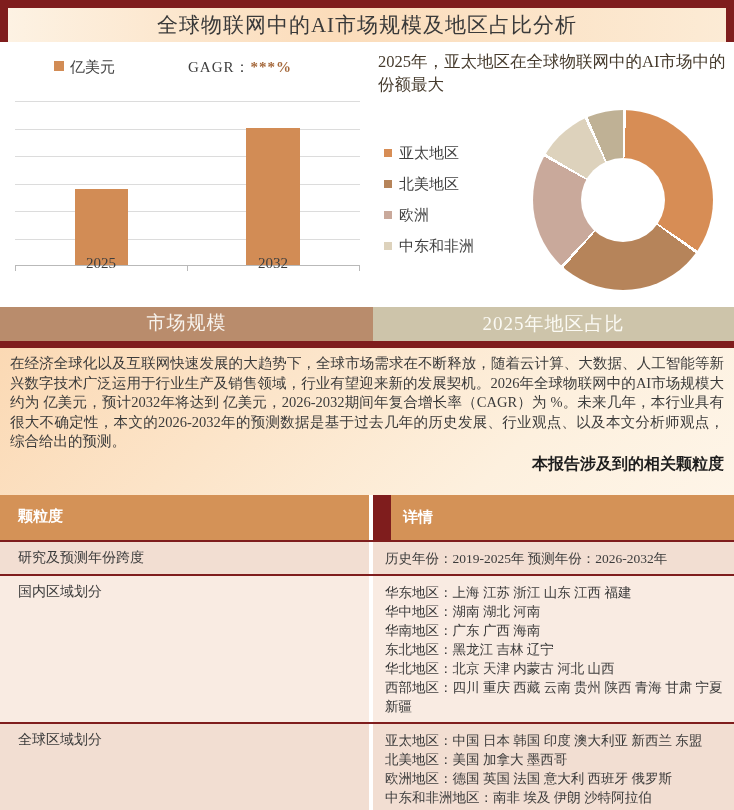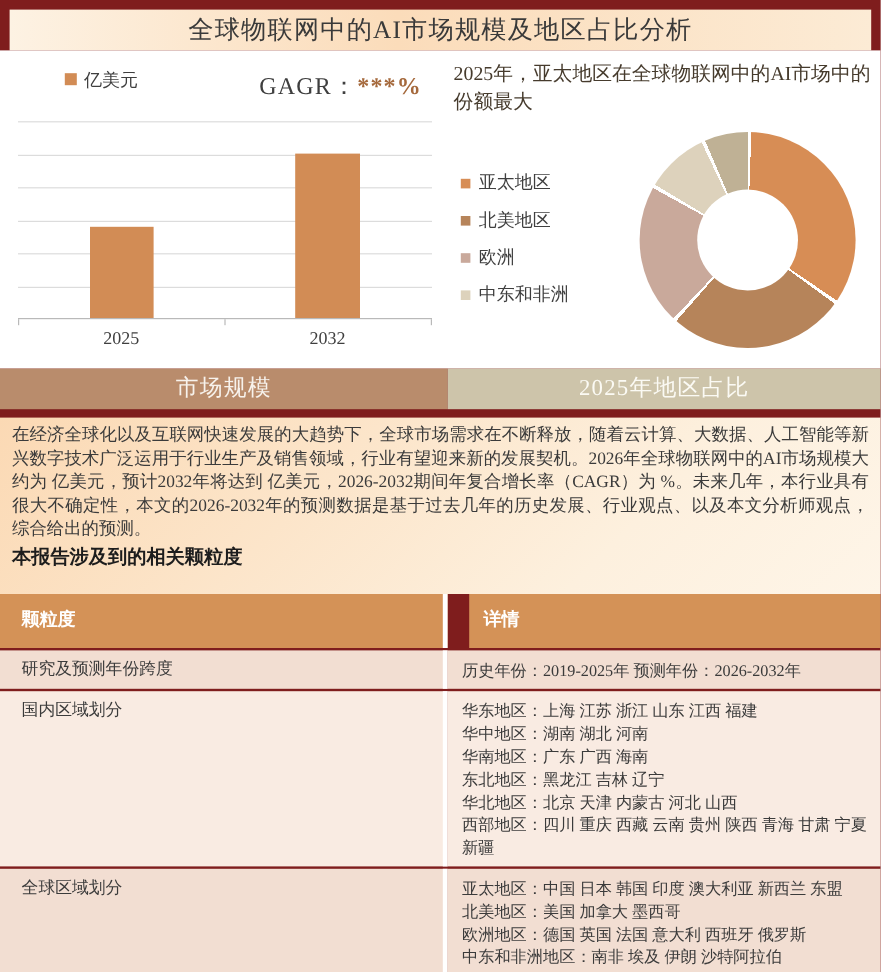--- a/index.html
+++ b/index.html
@@ -10,47 +10,47 @@
   
   .title-bar { margin:8px 8px 0 8px; height:34px; line-height:34px; text-align:center;
     background:linear-gradient(to right,#fdf2e3,#fbdcba 45%,#fcebd5);
     font-size:21px; color:#3a3a3a; letter-spacing:1px; }
 
   
   .chart-row { position:relative; height:265px; background:#ffffff; }
   .bar-pane { position:absolute; left:0; top:0; width:368px; height:265px; }
   .bar-legend { position:absolute; left:54px; top:16px; font-size:15px; color:#3f3f3f; }
   .bar-legend .marker { display:inline-block; width:10px; height:10px; margin-right:6px; vertical-align:1px; }
-  .cagr { position:absolute; left:216px; top:16px; font-size:20px; color:#3f3f3f; letter-spacing:1px; }
+  .cagr { position:absolute; left:188px; top:16px; font-size:15px; color:#3f3f3f; letter-spacing:1px; }
   .cagr .stars { color:#a5693c; font-weight:bold; }
   .plot { position:absolute; left:15px; top:59px; width:345px; height:165px; border-bottom:1px solid #b9b9b9; }
   .gridline { height:27.5px; border-top:1px solid #dcdcdc; }
   .bar { position:absolute; bottom:0; }
   .tick { position:absolute; top:165px; width:1px; height:5px; background:#b9b9b9; }
-  .x-label { position:absolute; top:233px; width:60px; text-align:center; font-size:15px; color:#3f3f3f; }
+  .x-label { position:absolute; top:213px; width:60px; text-align:center; font-size:15px; color:#3f3f3f; }
 
   .pie-pane { position:absolute; left:368px; top:0; width:366px; height:265px; }
   .pie-heading { position:absolute; left:10px; top:8px; width:352px; font-size:16.5px; line-height:23px; color:#463b2d; }
   .pie-legend { position:absolute; left:16px; top:102px; }
   .legend-item { display:flex; margin-bottom:12px; width:100px; font-size:15px; color:#3f3f3f; line-height:19px; }
   .legend-item .marker { flex:0 0 8px; width:8px; height:8px; margin:5px 7px 0 0; }
   .donut { position:absolute; left:165px; top:68px; width:180px; height:180px; border-radius:50%; }
   .donut-hole { position:absolute; left:213px; top:116px; width:84px; height:84px; border-radius:50%; background:#ffffff; }
 
   
   .tabs { display:flex; height:34px; }
   .tab { line-height:34px; text-align:center; font-size:19px; letter-spacing:1px; cursor:pointer; }
   .tab-left { width:373px; background:#b98c6c; color:#f7f2ec;font-family:Liberation Mono, monospace; }
   .tab-right { flex:1; background:#cdc4aa; color:#fbfaf4; }
 
   
   .summary { margin-top:7px; padding:6px 10px 2px 10px; height:147px;
     background:linear-gradient(135deg,#fbd9b4,#fdf0de 70%,#fef5e8); }
   .summary-text { font-size:14.5px; line-height:19.5px; color:#3b3b3b; text-align:justify; }
-  .summary-title { text-align:left; font-weight:bold; font-size:16px; color:#1d1d1d; margin-top:2px;
+  .summary-title { text-align:right; font-weight:bold; font-size:16px; color:#1d1d1d; margin-top:2px;
     font-family:"Liberation Sans","DejaVu Sans",sans-serif; }
 
   
   .g-table { width:734px; }
   .t-row { display:flex; margin-top:2px; }
   .t-row:first-child { margin-top:0;gap:18px; }
   .cell-l { width:373px; border-right:4px solid #ffffff; padding:7px 6px 6px 18px; }
   .cell-r { flex:1; padding:7px 6px 6px 12px; }
   .t-head { height:45px; }
   .t-head .cell-l, .t-head .cell-r { background:#d49257; color:#ffffff; font-weight:bold; font-size:15px; padding-top:12px;

